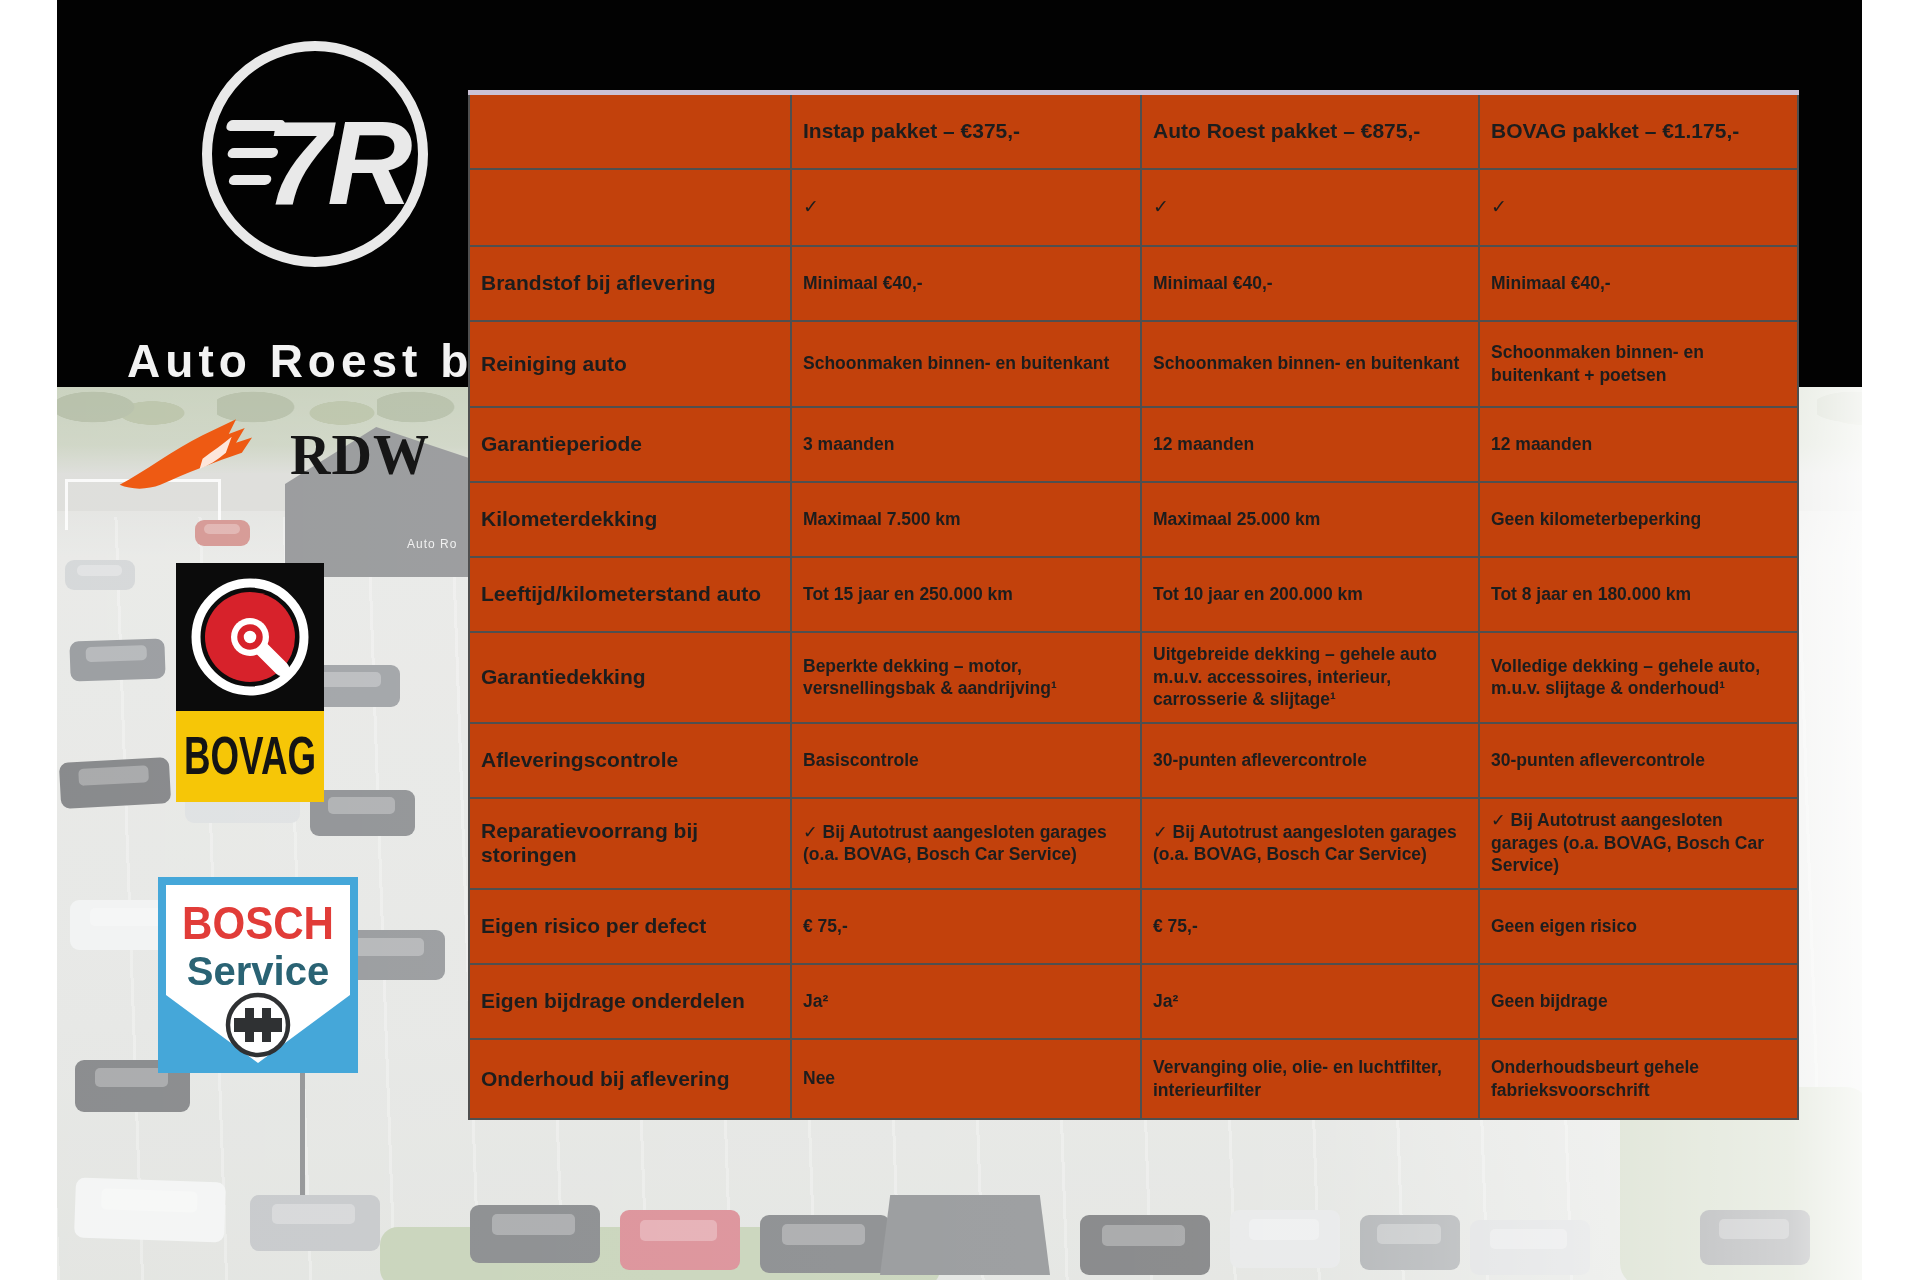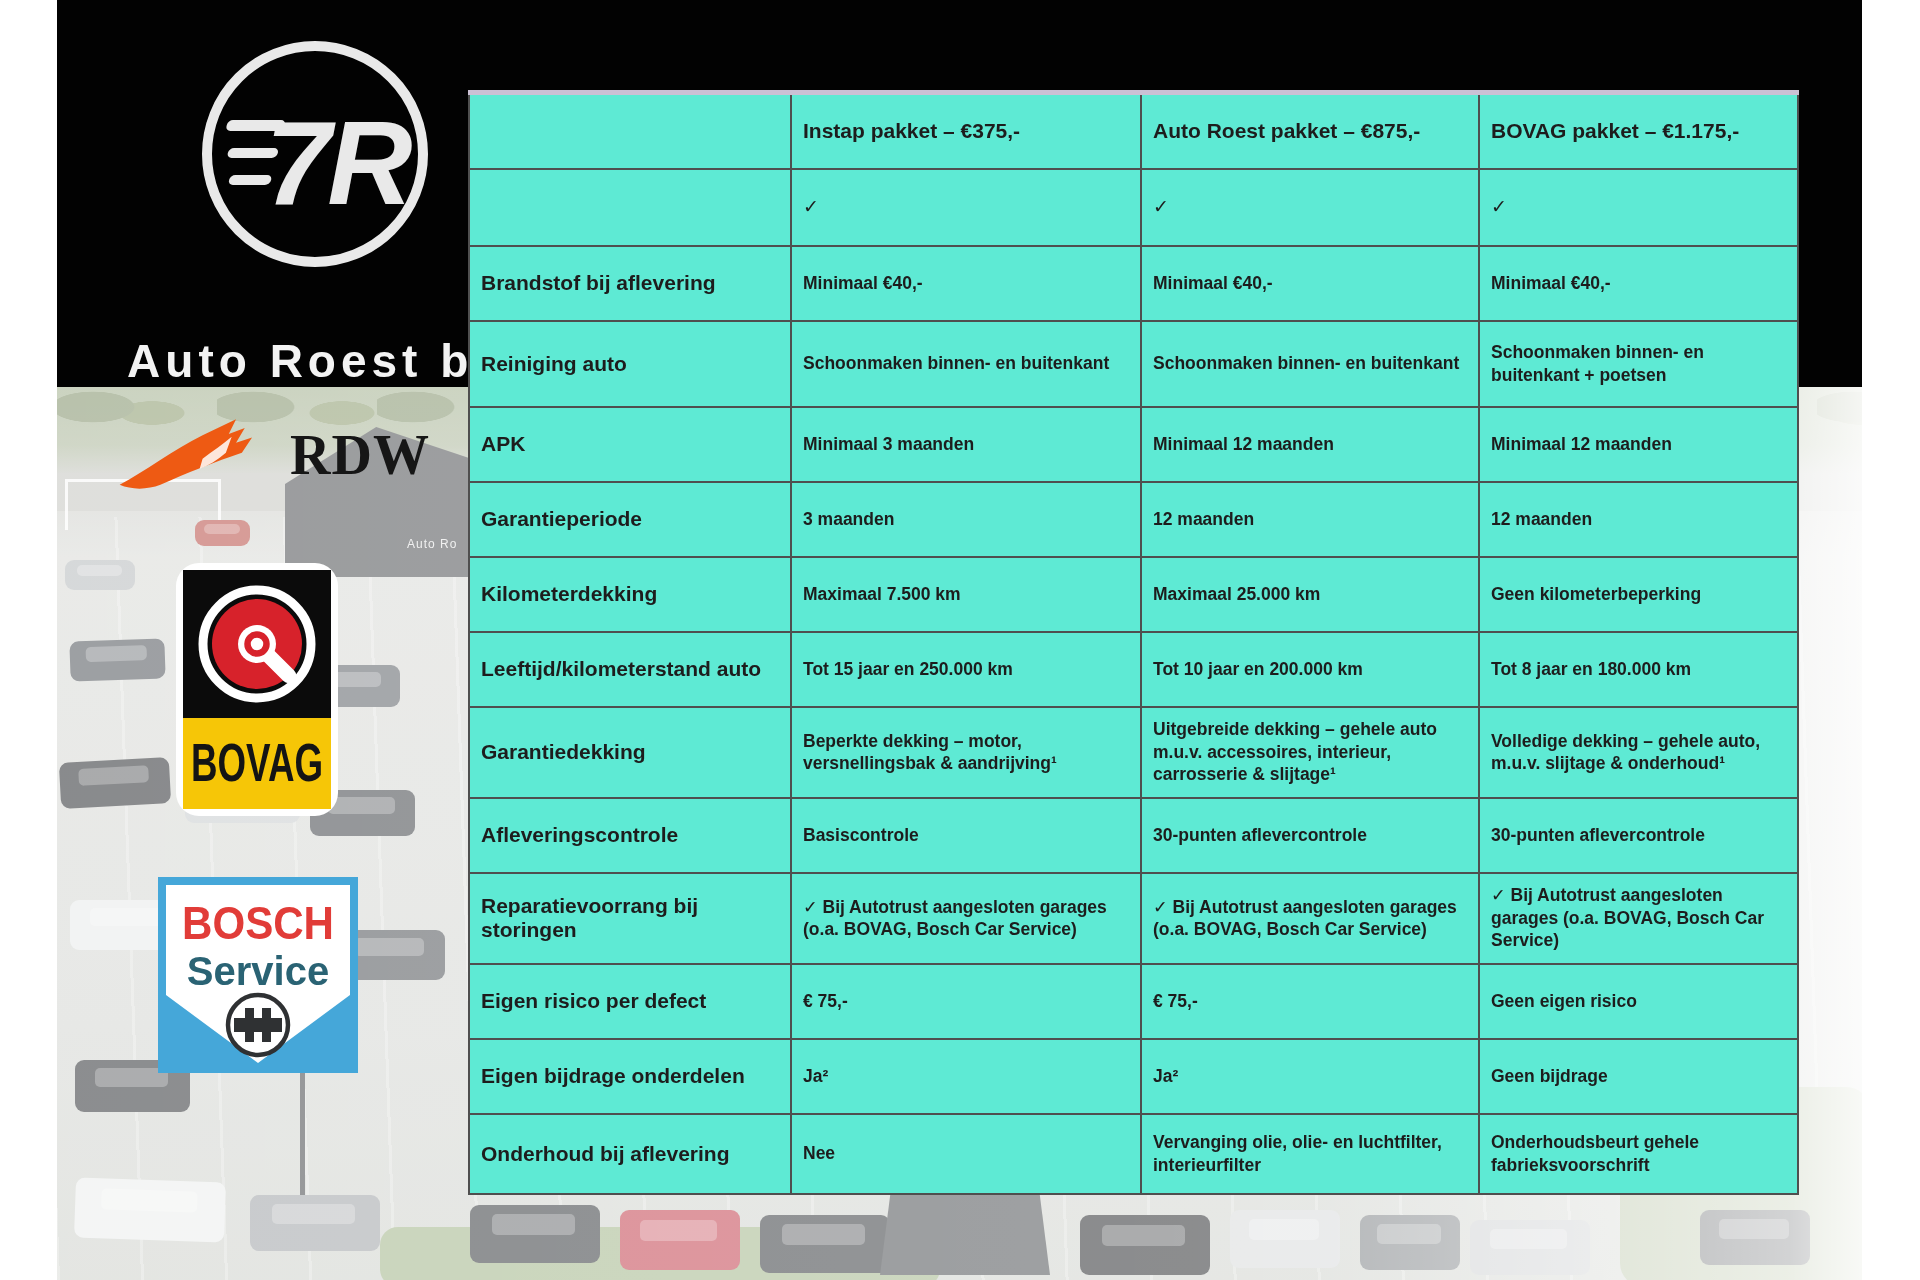--- a/index.html
+++ b/index.html
@@ -42,28 +42,28 @@
 
   .veil{position:absolute;left:0;top:0;width:100%;height:100%;z-index:5;pointer-events:none;
         background:linear-gradient(90deg,rgba(255,255,255,.46) 0%,rgba(255,255,255,.50) 70%,
                    rgba(255,255,255,.78) 96%,rgba(255,255,255,.92) 100%);}
 
   
   .photo-logo{position:absolute;z-index:6;}
   .rdw{left:55px;top:28px;display:flex;align-items:center;gap:23px;}
   .rdw-text{font-family:"Liberation Serif","DejaVu Serif",serif;font-weight:bold;
             font-size:56px;color:#161616;letter-spacing:1px;}
-  .bovag{left:119px;top:176px;width:148px;height:239px;background:#ffffff;padding:7px;border-radius:23px;}
+  .bovag{left:119px;top:176px;width:148px;height:239px;background:#ffffff;border-radius:23px;}
   .bovag-top{width:148px;height:148px;background:#0b0b0b;display:flex;align-items:center;justify-content:center;}
   .bovag-bottom{width:148px;height:91px;background:#f6c607;display:flex;align-items:center;justify-content:center;}
   .bosch{left:101px;top:490px;width:200px;height:196px;}
 
   
   table.pakket{position:absolute;left:468px;top:90px;width:1329px;z-index:10;
-               border-collapse:collapse;table-layout:fixed;background:#5eead4;
+               border-collapse:collapse;table-layout:fixed;background:#c2410c;
                border:2px solid #4f4f4f;border-top:5px solid #cbc1d5;padding-left:24px;}
   .pakket th,.pakket td{border:2px solid #4f4f4f;vertical-align:middle;text-align:left;
                color:#1d1d1d;padding:6px 16px 6px 11px;overflow:hidden;}
   .pakket thead th{font-size:21px;font-weight:bold;}
   .pakket tbody th{font-size:21px;font-weight:bold;}
   .pakket td{font-size:17.5px;font-weight:bold;line-height:1.28;}
   .pakket tr.check-row td{font-weight:400;font-size:19px;}
 </style>
 </head>
 <body>
@@ -191,26 +191,20 @@
           <td>Minimaal €40,-</td>
           <td>Minimaal €40,-</td>
         </tr>
         <tr style="height: 86px;">
           <th scope="row">Reiniging auto</th>
           <td>Schoonmaken binnen- en buitenkant</td>
           <td>Schoonmaken binnen- en buitenkant</td>
           <td>Schoonmaken binnen- en buitenkant + poetsen</td>
         </tr>
         <tr style="height: 75px;">
-          <th scope="row">APK</th>
-          <td>Minimaal 3 maanden</td>
-          <td>Minimaal 12 maanden</td>
-          <td>Minimaal 12 maanden</td>
-        </tr>
-        <tr style="height: 75px;">
           <th scope="row">Garantieperiode</th>
           <td>3 maanden</td>
           <td>12 maanden</td>
           <td>12 maanden</td>
         </tr>
         <tr style="height: 75px;">
           <th scope="row">Kilometerdekking</th>
           <td>Maximaal 7.500 km</td>
           <td>Maximaal 25.000 km</td>
           <td>Geen kilometerbeperking</td>

